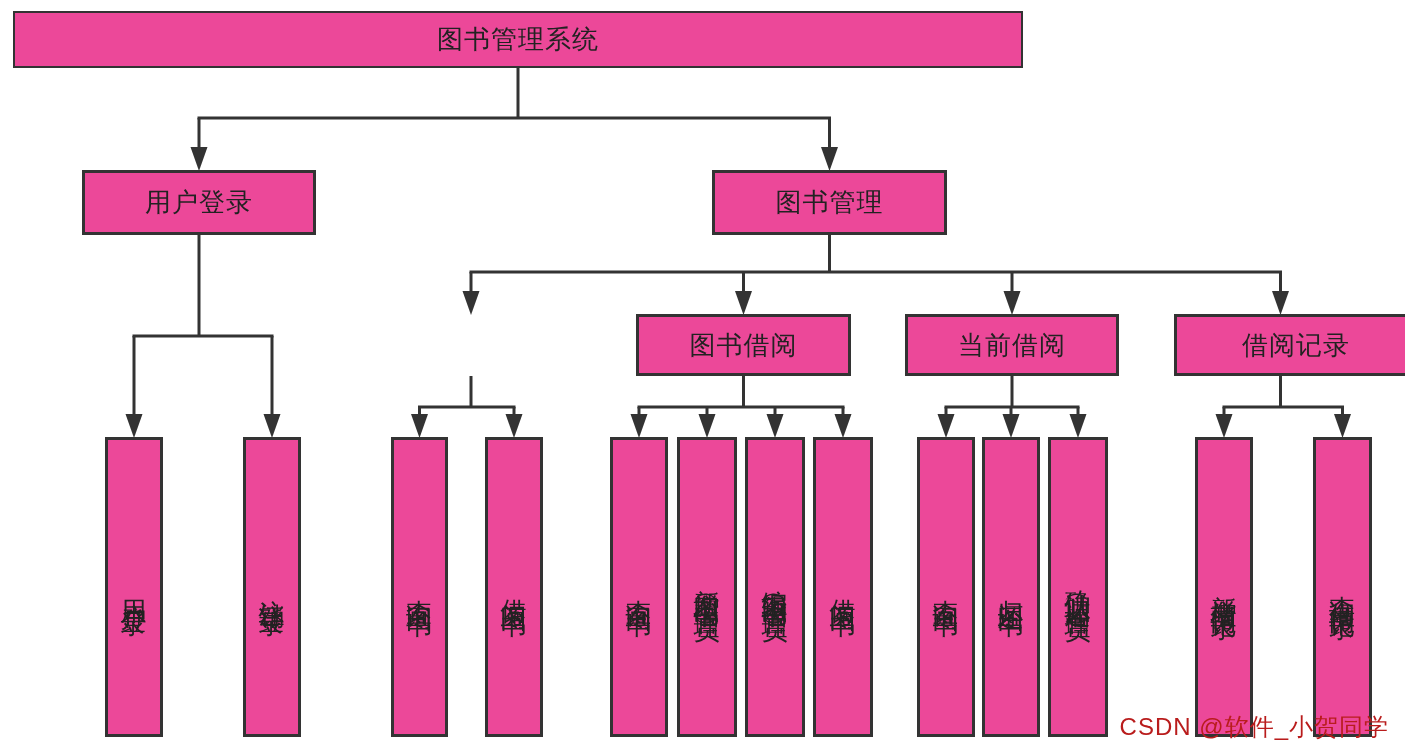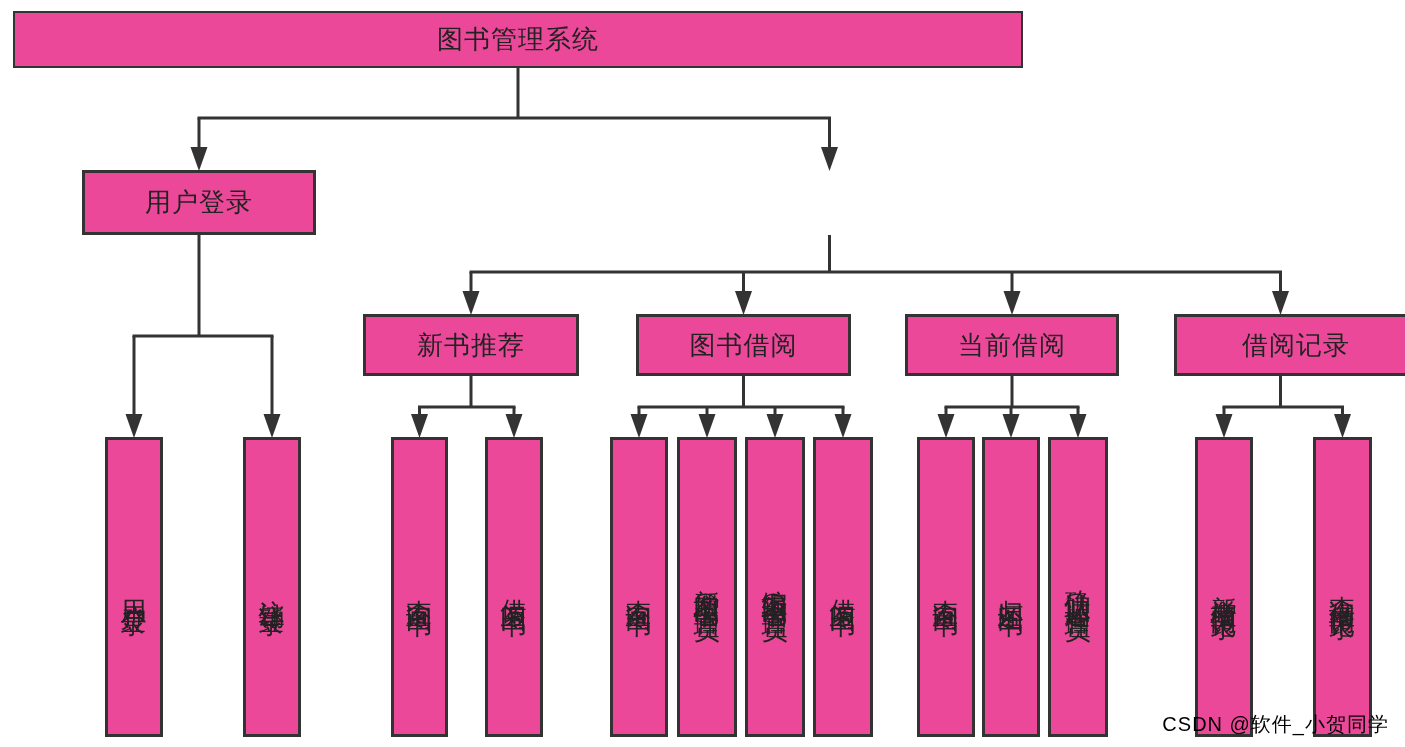--- a/index.html
+++ b/index.html
@@ -45,23 +45,23 @@
     writing-mode: vertical-rl;
     text-orientation: mixed;
     letter-spacing: 4px;
     line-height: 1;
   }
   #watermark {
     position: absolute;
     right: 16px;
     top: 711px;
     z-index: 5;
-    font-size: 20px;
+    font-size: 24px;
     letter-spacing: 1px;
-    color: #000000;
+    color: #b91c1c;
     white-space: nowrap;
   }
 </style>
 </head>
 <body>
 
 <div id="canvas">
   <svg id="connectors" width="1405" height="747" viewBox="0 0 1405 747">
       <line x1="518" y1="68" x2="518" y2="118" stroke="#333333" stroke-width="3"></line>
       <line x1="197.5" y1="118" x2="831" y2="118" stroke="#333333" stroke-width="3"></line>
@@ -116,22 +116,22 @@
       <line x1="1342.5" y1="407" x2="1342.5" y2="417" stroke="#333333" stroke-width="3"></line>
       <polygon points="1334,414 1351,414 1342.5,438" fill="#333333"></polygon>
     </svg>
   <div id="watermark">CSDN @软件_小贺同学</div>
 <div class="node root" style="left: 13px; top: 11px; width: 1010px; height: 57px;">
       <span class="lbl">图书管理系统</span>
     </div>
     <div class="node" style="left: 82px; top: 170px; width: 234px; height: 65px;">
       <span class="lbl">用户登录</span>
     </div>
-    <div class="node" style="left: 363px; top: 314px; width: 216px; height: 62px;">
-      <span class="lbl">新书推荐</span>
+    <div class="node" style="left: 712px; top: 170px; width: 235px; height: 65px;">
+      <span class="lbl">图书管理</span>
     </div>
     <div class="node" style="left: 905px; top: 314px; width: 214px; height: 62px;">
       <span class="lbl">当前借阅</span>
     </div>
     <div class="node" style="left: 636px; top: 314px; width: 215px; height: 62px;">
       <span class="lbl">图书借阅</span>
     </div>
     <div class="node" style="left: 1174px; top: 314px; width: 244px; height: 62px;">
       <span class="lbl">借阅记录</span>
     </div>

